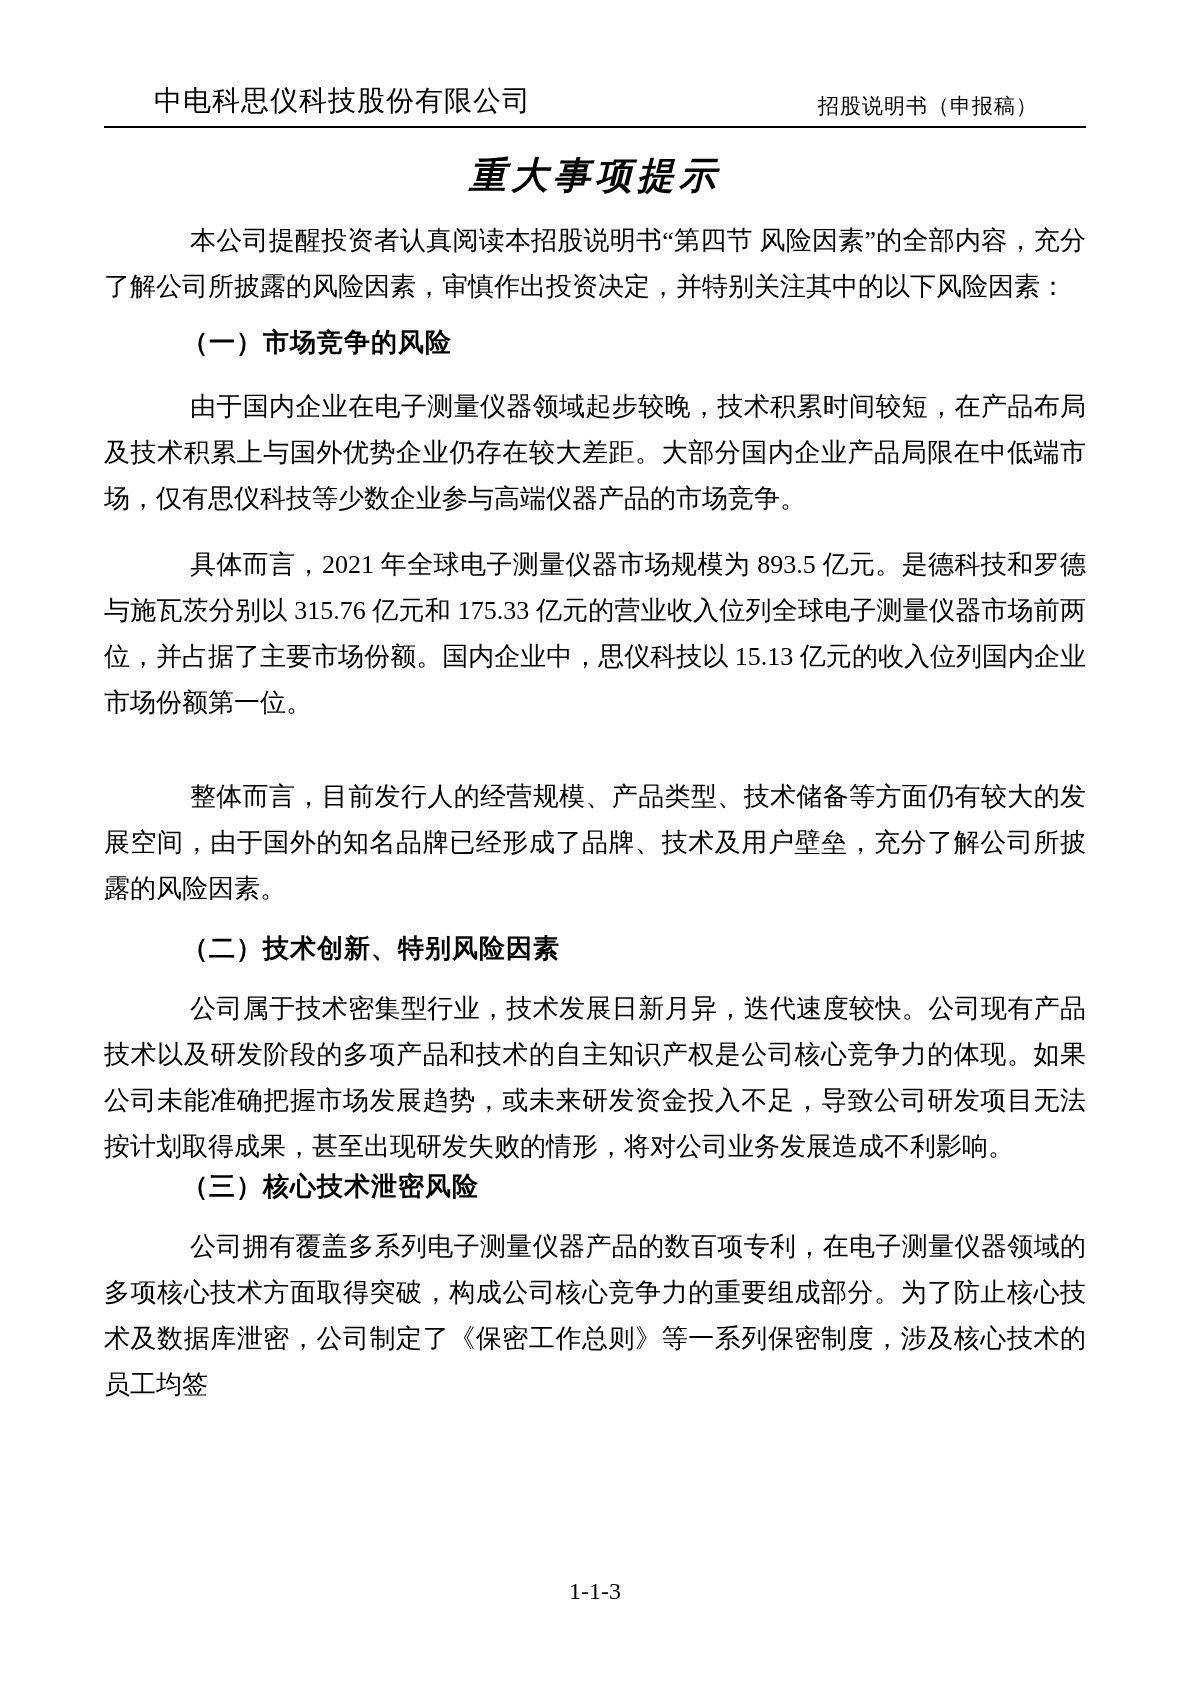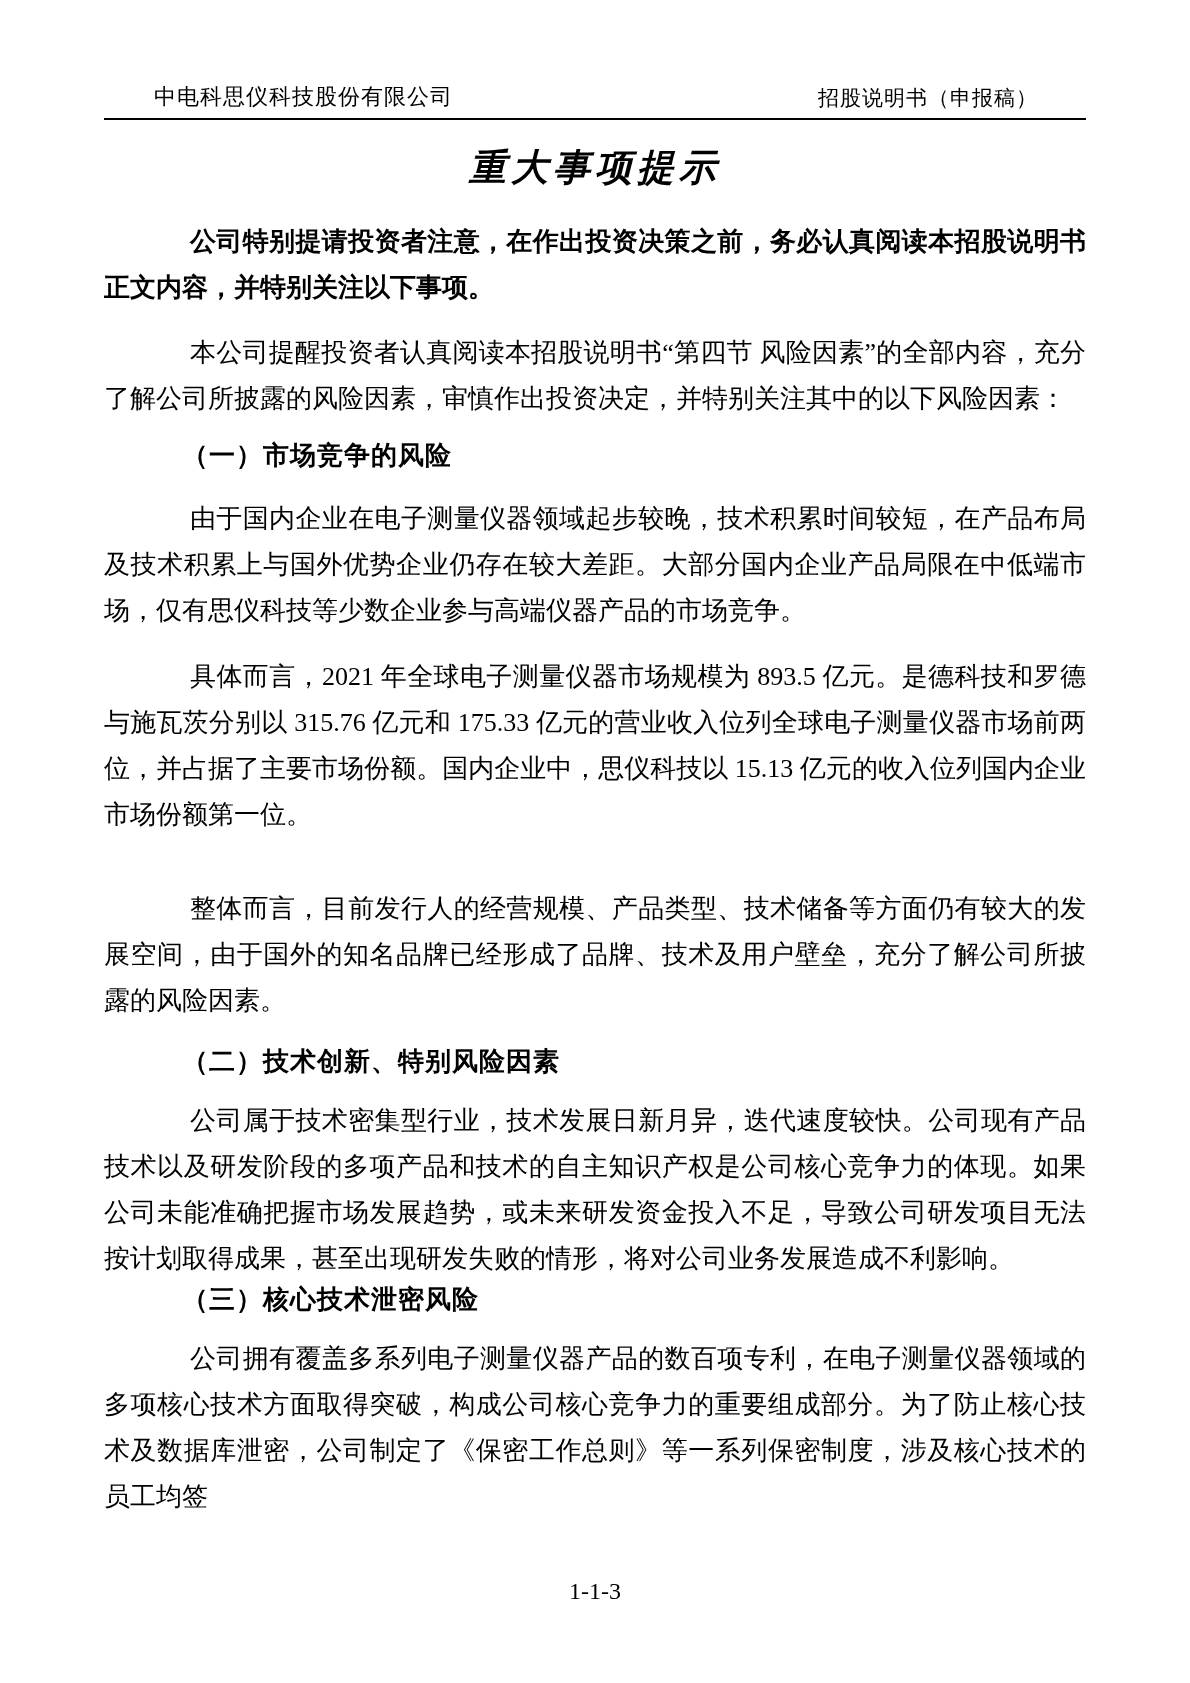--- a/index.html
+++ b/index.html
@@ -28,21 +28,21 @@
     padding-top: 82px;
     border-bottom: 2px solid #000000;
   }
   .hdr-row {
     display: flex;
     justify-content: space-between;
     align-items: flex-end;
     padding: 0 48px 6px 50px;
   }
   .hdr-left {
-    font-size: 22px;
+    font-size: 28px;
     letter-spacing: 1px;
     white-space: nowrap;
   }
   .hdr-right {
     font-size: 21px;
     letter-spacing: 1px;
     white-space: nowrap;
   }
   
   .doc-title {
@@ -70,21 +70,21 @@
   }
   .h-level1 {
     margin: 24px 0 0 32px;
     font-family: "Liberation Sans", sans-serif;
     font-weight: bold;
     font-size: 29px;
     line-height: 38px;
     letter-spacing: 1px;
   }
   .h-level2 {
-    font-family: Liberation Sans, sans-serif;
+    font-family: Liberation Serif, serif;
     font-weight: bold;
     font-size: 26px;
     line-height: 34px;
     margin: 0 0 0 78px;
     letter-spacing: 1px;
   }
   .mt20 { margin-top: 20px; }
   .mt16 { margin-top: 16px; }
   .mt24 { margin-top: 24px; }
   .mt12 { margin-top: 20px; }
@@ -105,21 +105,20 @@
 
   <div class="hdr">
     <div class="hdr-row">
       <span class="hdr-left">中电科思仪科技股份有限公司</span>
       <span class="hdr-right">招股说明书（申报稿）</span>
     </div>
   </div>
 
   <div class="doc-title">重大事项提示</div>
 
-  <p class="para para-bold">公司特别提请投资者注意，在作出投资决策之前，务必认真阅读本招股说明书正文内容，并特别关注以下事项。</p>
 
 
   <p class="para mt20">本公司提醒投资者认真阅读本招股说明书“第四节  风险因素”的全部内容，充分了解公司所披露的风险因素，审慎作出投资决定，并特别关注其中的以下风险因素：</p>
 
   <div class="h-level2 mt16">（一）市场竞争的风险</div>
 
   <p class="para mt24">由于国内企业在电子测量仪器领域起步较晚，技术积累时间较短，在产品布局及技术积累上与国外优势企业仍存在较大差距。大部分国内企业产品局限在中低端市场，仅有思仪科技等少数企业参与高端仪器产品的市场竞争。</p>
 
   <p class="para mt12">具体而言，2021 年全球电子测量仪器市场规模为 893.5 亿元。是德科技和罗德与施瓦茨分别以 315.76 亿元和 175.33 亿元的营业收入位列全球电子测量仪器市场前两位，并占据了主要市场份额。国内企业中，思仪科技以 15.13 亿元的收入位列国内企业市场份额第一位。</p>
 

